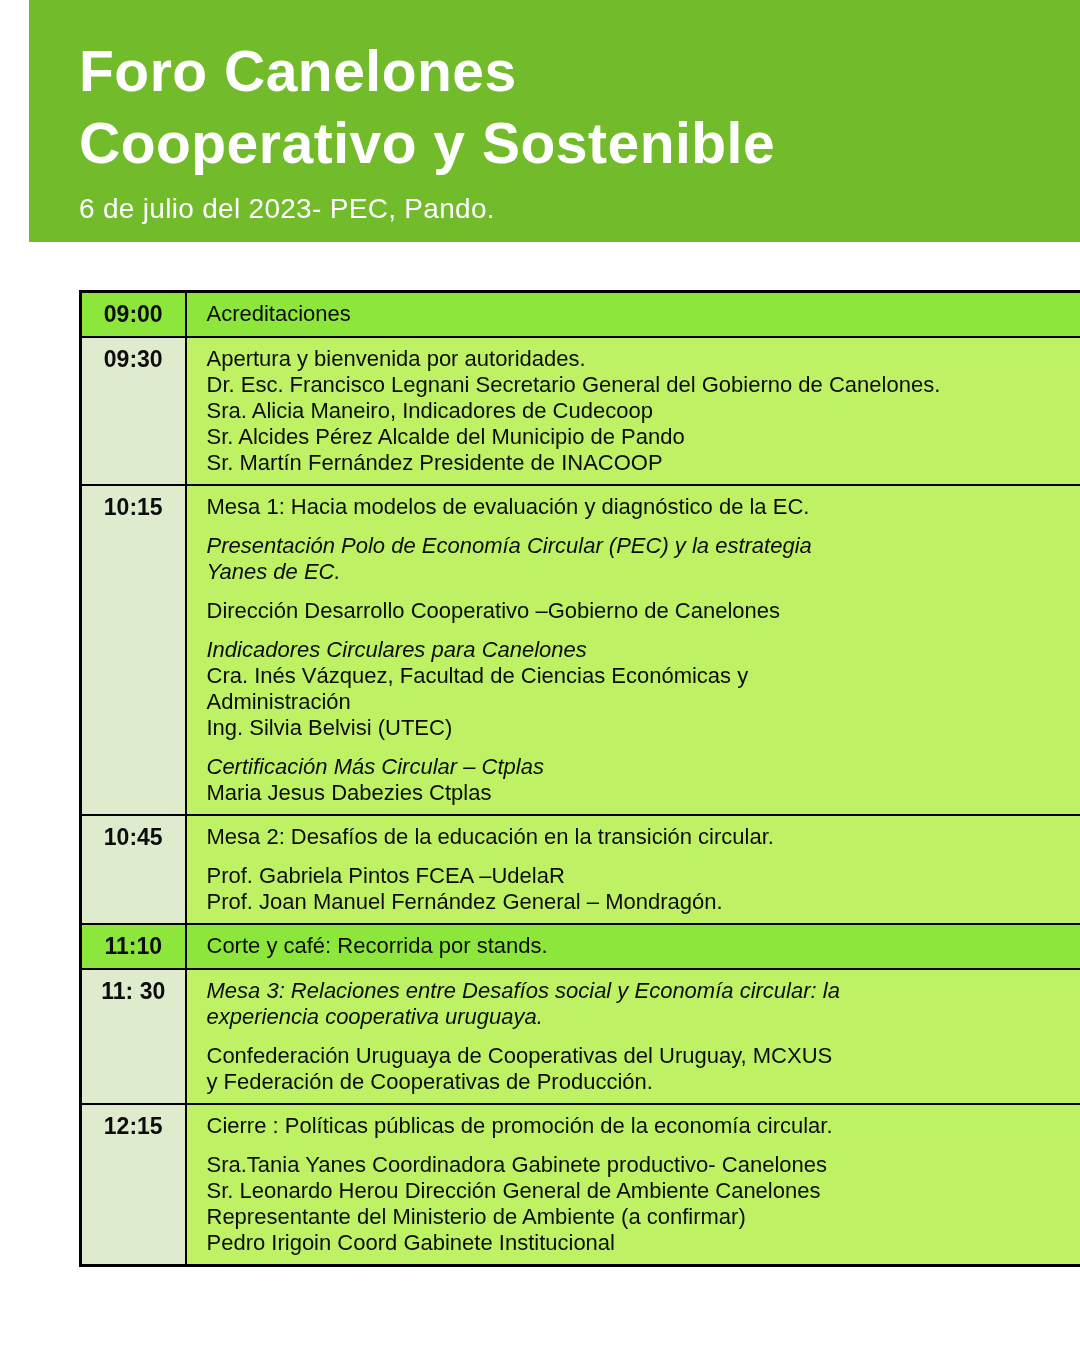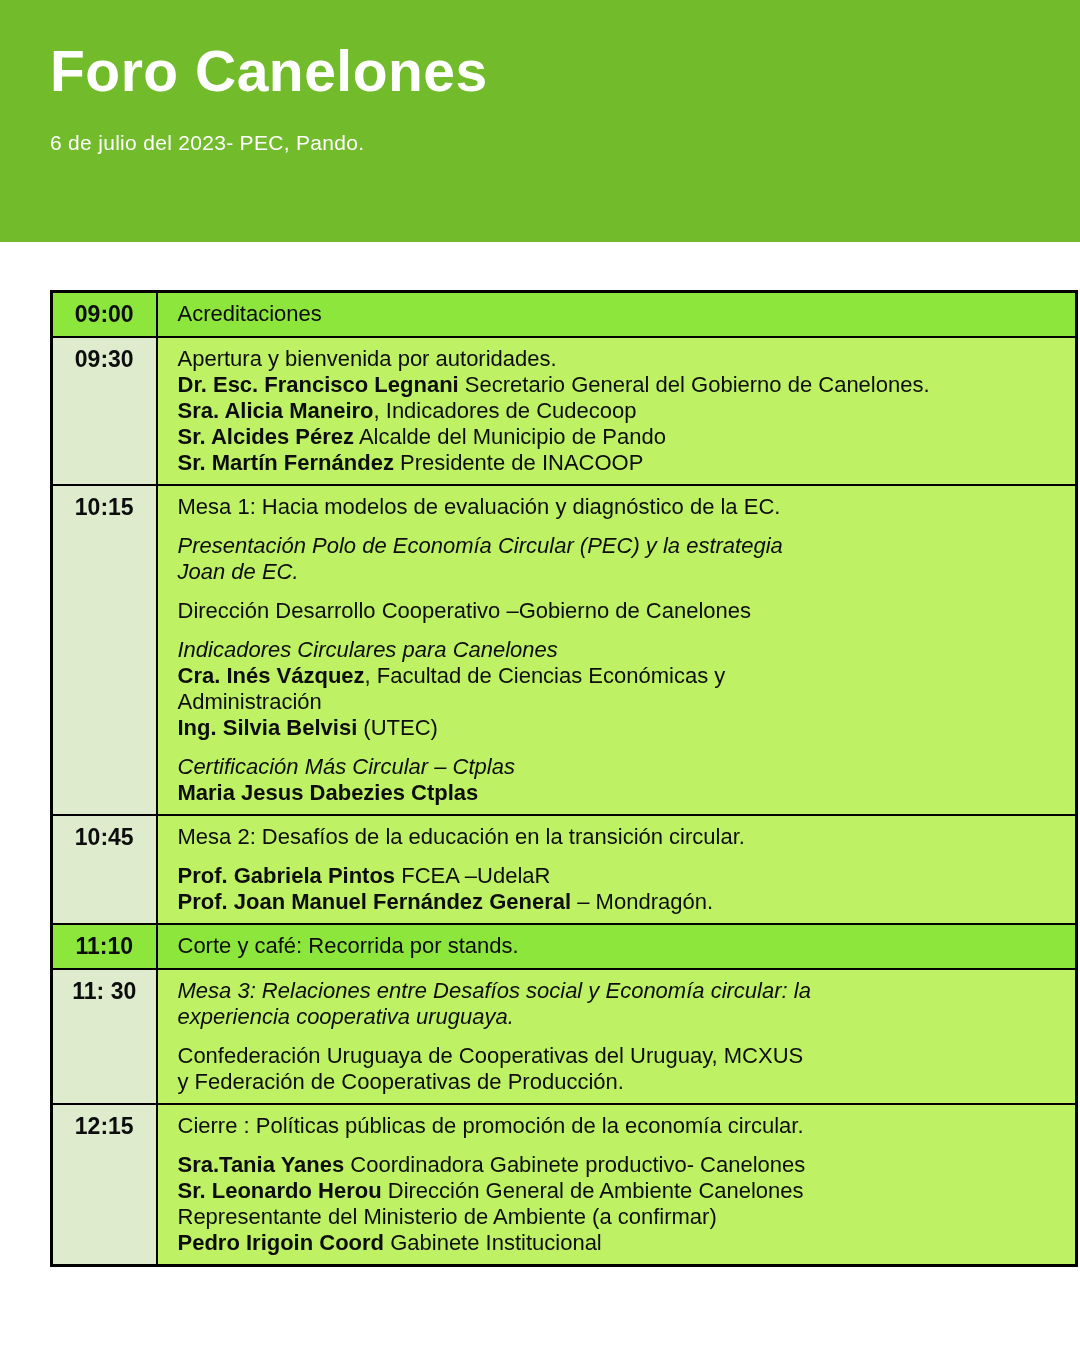--- a/index.html
+++ b/index.html
@@ -8,38 +8,39 @@
     font-family: "Liberation Sans", sans-serif;
     background: #ffffff;
     color: #0d0d0d;
   }
   .page {
     position: relative;
     width: 1080px;
     height: 1350px;
     background: #ffffff;
     overflow: hidden;
+    padding-left: 29px;
   }
   
   .banner {
     width: 1080px;
     height: 242px;
     background: var(--header-bg, #72BB2B);
     color: var(--header-text, #ffffff);
     padding: 36px 40px 0 50px;
   }
   .banner h1 {
     font-size: 57px;
     line-height: 1.26;
     font-weight: 700;
     letter-spacing: 0.5px;
   }
   .banner .subtitle {
-    margin-top: 23px;
-    font-size: 21px;
+    margin-top: 13px;
+    font-size: 28px;
     font-weight: 400;
     letter-spacing: 0.3px;
   }
   
   table.agenda {
     border-collapse: collapse;
     table-layout: fixed;
     width: 1028px;
     margin: 48px 0 0 50px;
     border: 3px solid var(--border, #000);
@@ -61,30 +62,30 @@
     background: #bef264;
     font-size: 22px;
     line-height: 26px;
     padding: 8px 14px 8px 20px;
   }
   tr.highlight td.time-cell,
   tr.highlight td.content-cell {
     background: var(--highlight-bg, #8CE63C);
   }
   .block + .block { margin-top: 13px; }
-  .line span.b { font-weight: 700; }
+  .line span.b { font-weight: 400; }
   .line span.i { font-style: italic; }
 </style>
 </head>
 <body>
 
 <div class="page">
 
   <header class="banner">
-    <h1><span>Foro Canelones</span><br></h1>
+    <h1><span>Foro Canelones</span><br><span>Cooperativo y Sostenible</span></h1>
     <p class="subtitle">6 de julio del 2023- PEC, Pando.</p>
   </header>
 
   <table class="agenda">
     <tbody>
         <tr class="agenda-row highlight">
           <td class="time-cell">09:00</td>
           <td class="content-cell">
             <div class="block">
               <div class="line"><span>Acreditaciones</span></div>
@@ -104,21 +105,21 @@
           </td>
         </tr>
         <tr class="agenda-row">
           <td class="time-cell">10:15</td>
           <td class="content-cell">
             <div class="block">
               <div class="line"><span>Mesa 1: Hacia modelos de evaluación y diagnóstico de la EC.</span></div>
             </div>
             <div class="block">
               <div class="line"><span class="i">Presentación Polo de Economía Circular (PEC) y la estrategia</span></div>
-              <div class="line"><span class="i">Joan de EC.</span></div>
+              <div class="line"><span class="i">Yanes de EC.</span></div>
             </div>
             <div class="block">
               <div class="line"><span>Dirección Desarrollo Cooperativo –Gobierno de Canelones</span></div>
             </div>
             <div class="block">
               <div class="line"><span class="i">Indicadores Circulares para Canelones</span></div>
               <div class="line"><span class="b">Cra. Inés Vázquez</span><span>, Facultad de Ciencias Económicas y</span></div>
               <div class="line"><span>Administración</span></div>
               <div class="line"><span class="b">Ing. Silvia Belvisi</span><span> (UTEC)</span></div>
             </div>

